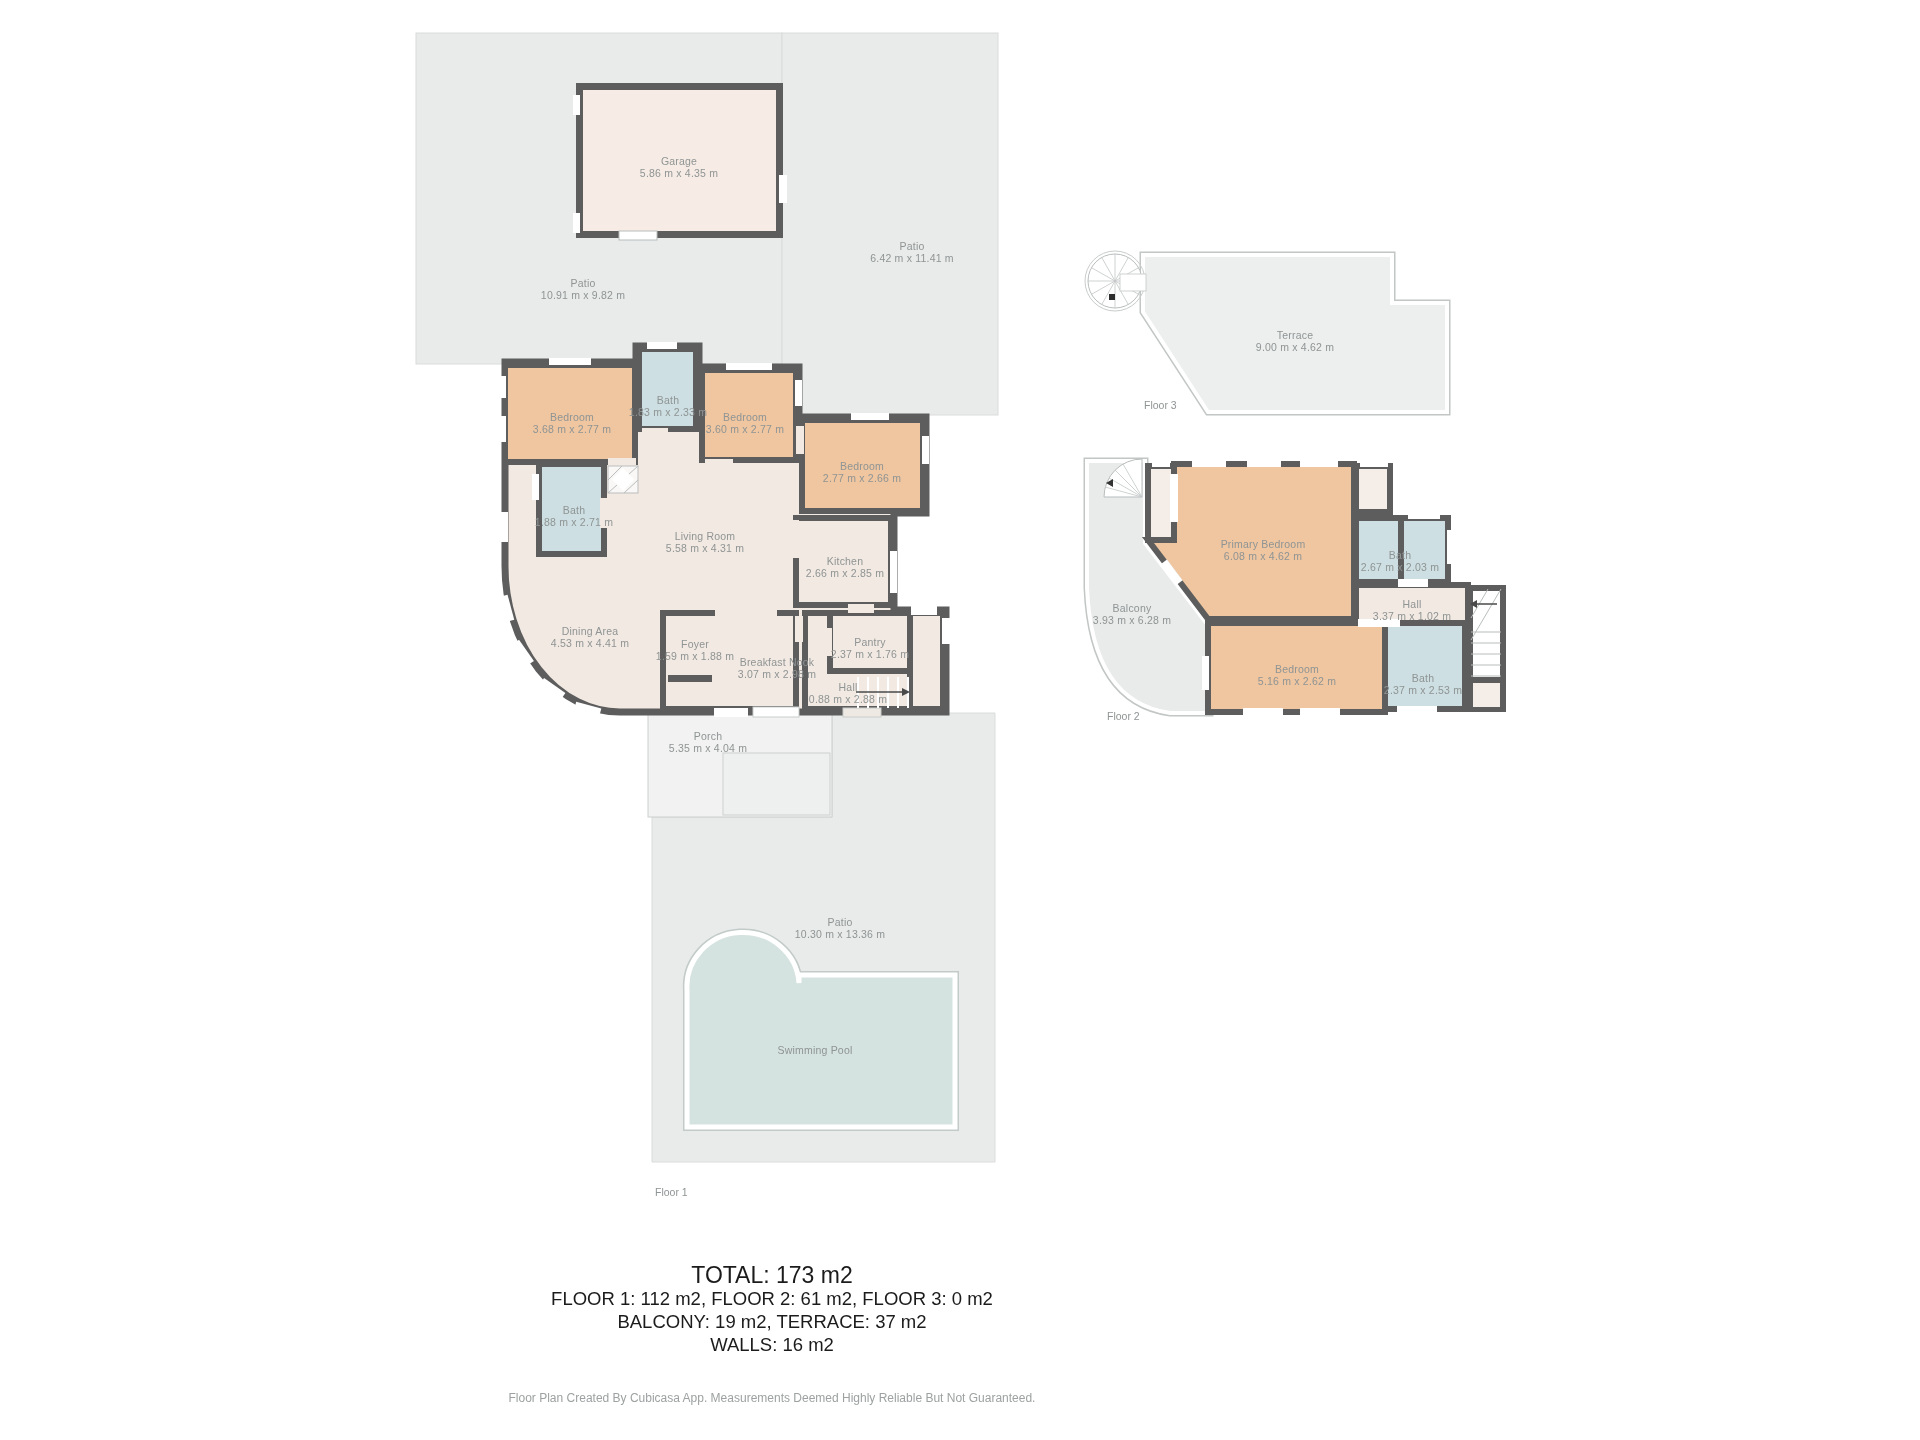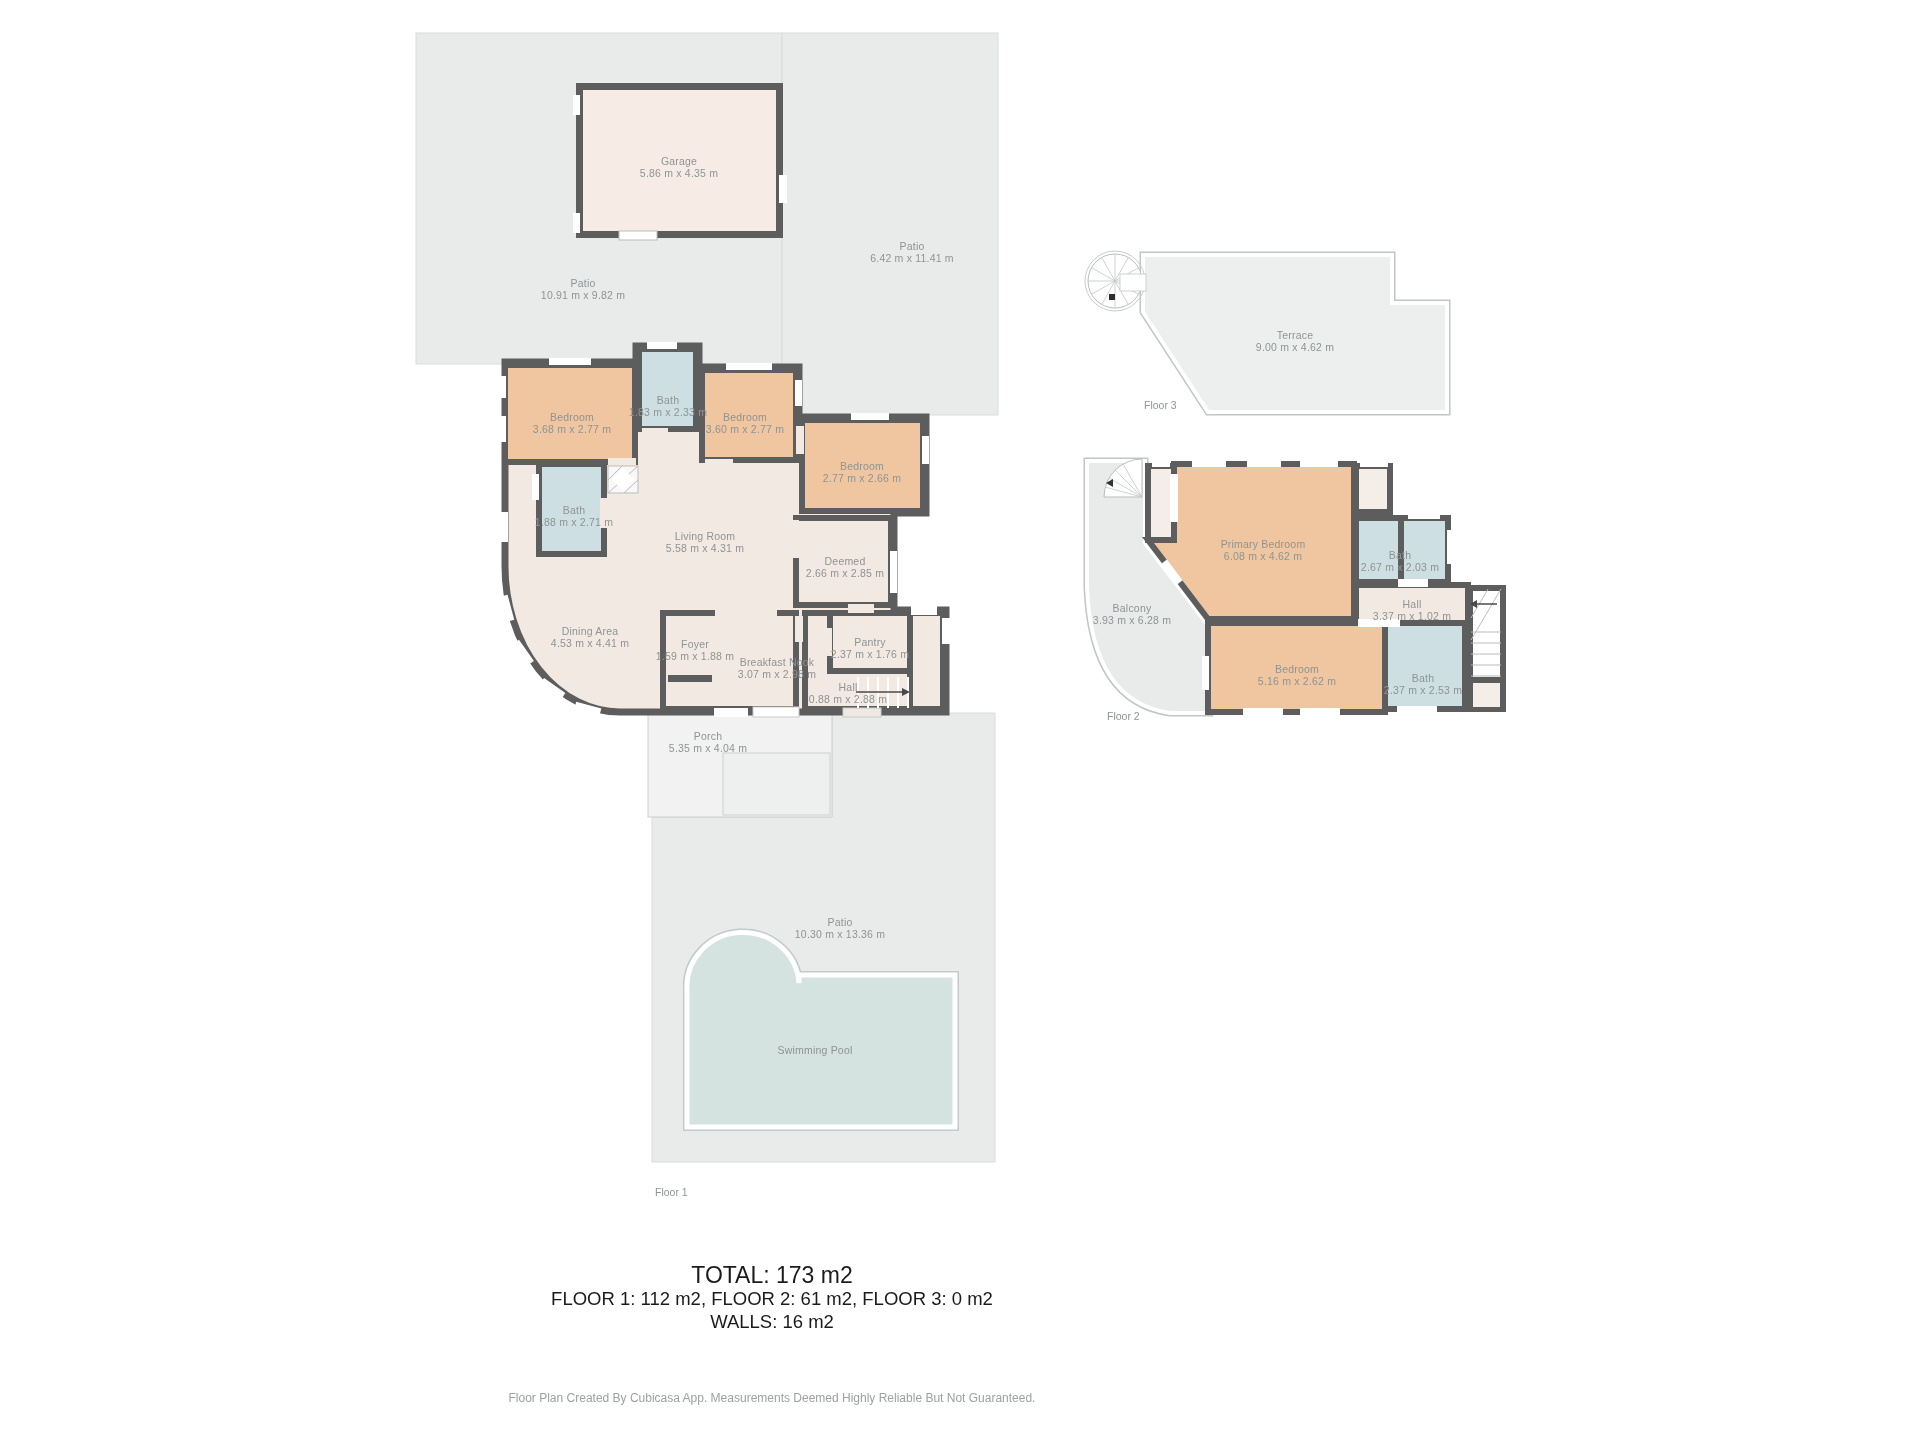--- a/index.html
+++ b/index.html
@@ -238,21 +238,21 @@
     </div>
   <div class="rl" style="left:574px;top:516px">
     <span>Bath</span>
       <span>1.88 m x 2.71 m</span>
     </div>
   <div class="rl" style="left:705px;top:542px">
     <span>Living Room</span>
       <span>5.58 m x 4.31 m</span>
     </div>
   <div class="rl" style="left:845px;top:567px">
-    <span>Deemed</span>
+    <span>Kitchen</span>
       <span>2.66 m x 2.85 m</span>
     </div>
   <div class="rl" style="left:590px;top:637px">
     <span>Dining Area</span>
       <span>4.53 m x 4.41 m</span>
     </div>
   <div class="rl" style="left:695px;top:650px">
     <span>Foyer</span>
       <span>1.59 m x 1.88 m</span>
     </div>
@@ -309,17 +309,18 @@
 
   <div class="rl" style="left:1295px;top:341px">
     <span>Terrace</span>
       <span>9.00 m x 4.62 m</span>
     </div>
   <div class="fcap" style="left:1144px;top:399px">Floor 3</div>
 
   <div class="summary">
     <div class="t">TOTAL: 173 m2</div>
     <div>FLOOR 1: 112 m2, FLOOR 2: 61 m2, FLOOR 3: 0 m2</div>
+    <div>BALCONY: 19 m2, TERRACE: 37 m2</div>
     <div>WALLS: 16 m2</div>
   </div>
   <div class="disclaimer">Floor Plan Created By Cubicasa App. Measurements Deemed Highly Reliable But Not Guaranteed.</div>
 
 </div>
 
 </body></html>

